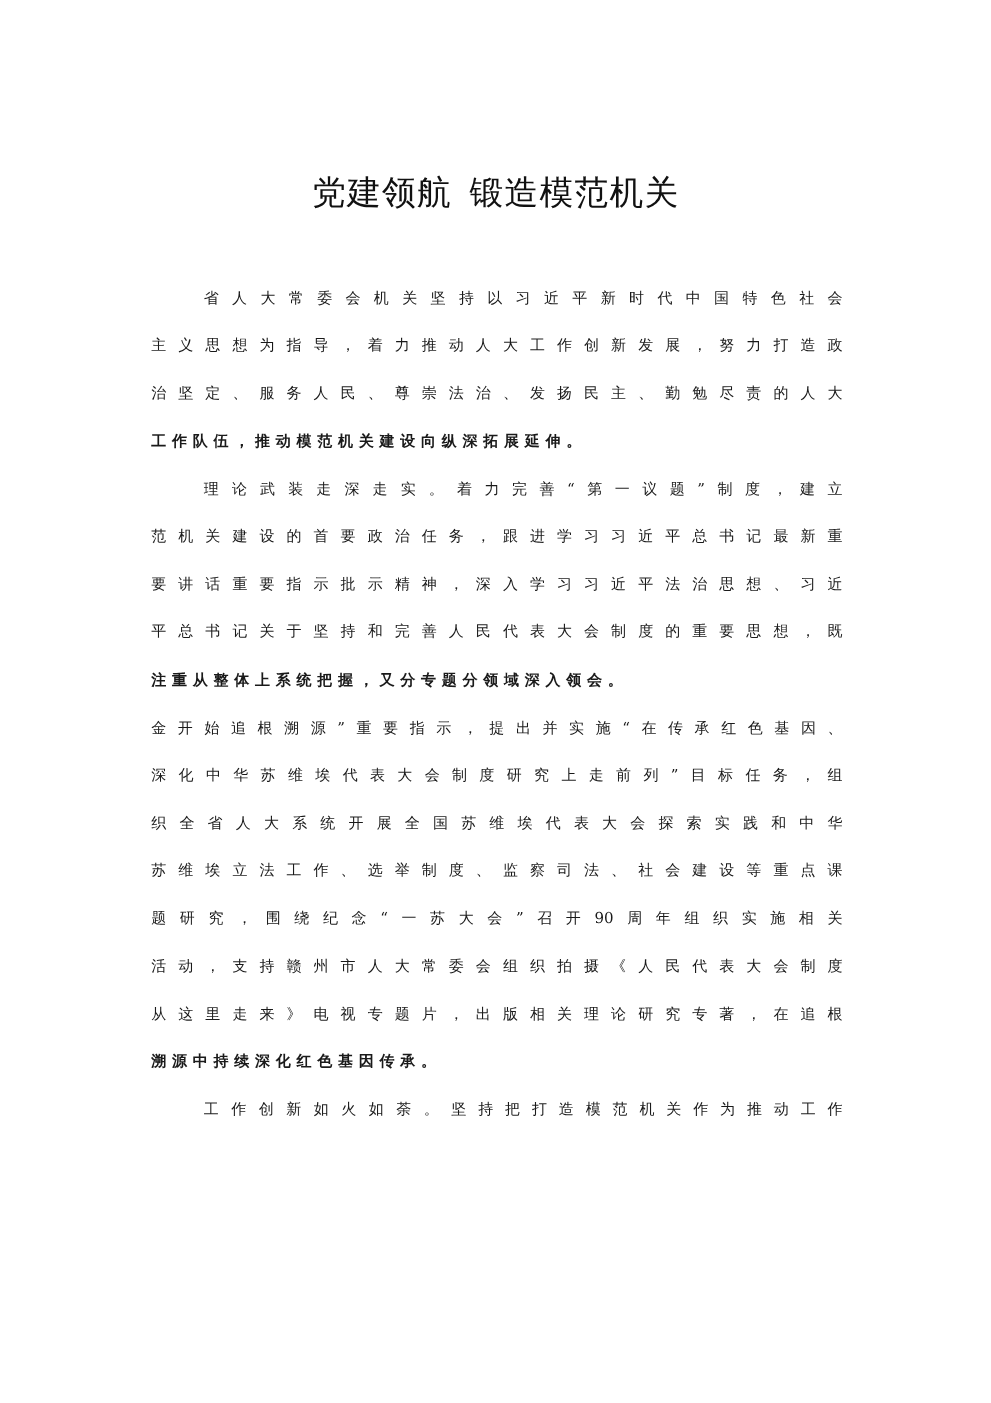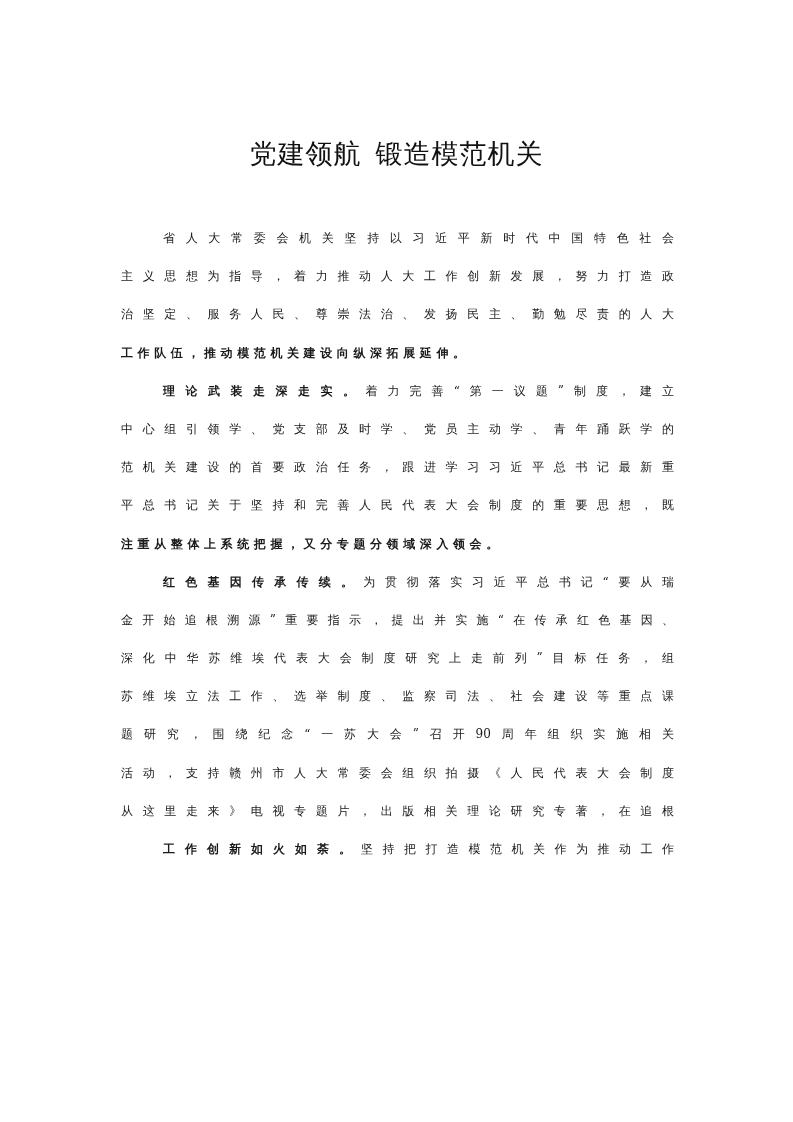--- a/index.html
+++ b/index.html
@@ -7,21 +7,21 @@
          font-family:"DejaVu Serif", "Liberation Serif", serif; color:#1a1a1a; }
   .page { position:absolute; left:0; top:0; width:793px; height:1122px; background:#fff; }
   .title { position:absolute; left:0; right:0; top:136px; text-align:center;
            font-size:27px; letter-spacing:1px; font-weight:normal; color:#111; }
   .title .gap { display:inline-block; width:14px; }
   .body { position:absolute; left:121px; width:553px; top:219px; }
   .line { height:38.2px; line-height:38.2px; font-size:12px; white-space:nowrap;
           text-align:justify; text-align-last:justify; letter-spacing:0; }
   .line.last { text-align:left; text-align-last:left; letter-spacing:4.6px;font-weight:bold; }
   .indent { padding-left:42px; }
-  .lead { font-family:"DejaVu Sans", "Liberation Sans", sans-serif; font-weight:bold; letter-spacing:0.5px; }
+  .lead { font-family:"DejaVu Sans", "Liberation Sans", sans-serif; font-weight:normal; letter-spacing:0.5px; }
 </style>
 </head>
 <body>
 
 <div class="page">
 
   <div class="title">
     <span>党建领航</span><span class="gap"></span><span>锻造模范机关</span>
   </div>
 
@@ -29,34 +29,35 @@
 
     <div>
       <div class="line indent">省人大常委会机关坚持以习近平新时代中国特色社会</div>
       <div class="line">主义思想为指导，着力推动人大工作创新发展，努力打造政</div>
       <div class="line">治坚定、服务人民、尊崇法治、发扬民主、勤勉尽责的人大</div>
       <div class="line last">工作队伍，推动模范机关建设向纵深拓展延伸。</div>
     </div>
 
     <div>
       <div class="line indent"><span class="lead">理论武装走深走实。</span><span>着力完善“第一议题”制度，建立</span></div>
-      <div class="line">中心组引领学、党支部及时学、党员主动学、青年踊跃学的</div>
       <div class="line">范机关建设的首要政治任务，跟进学习习近平总书记最新重</div>
+      <div class="line">要讲话重要指示批示精神，深入学习习近平法治思想、习近</div>
       <div class="line">平总书记关于坚持和完善人民代表大会制度的重要思想，既</div>
       <div class="line last">注重从整体上系统把握，又分专题分领域深入领会。</div>
     </div>
 
     <div>
-      <div class="line indent"><span class="lead">红色基因传承传续。</span><span>为贯彻落实习近平总书记“要从瑞</span></div>
       <div class="line">金开始追根溯源”重要指示，提出并实施“在传承红色基因、</div>
       <div class="line">深化中华苏维埃代表大会制度研究上走前列”目标任务，组</div>
+      <div class="line">织全省人大系统开展全国苏维埃代表大会探索实践和中华</div>
       <div class="line">苏维埃立法工作、选举制度、监察司法、社会建设等重点课</div>
       <div class="line">题研究，围绕纪念“一苏大会”召开90周年组织实施相关</div>
       <div class="line">活动，支持赣州市人大常委会组织拍摄《人民代表大会制度</div>
       <div class="line">从这里走来》电视专题片，出版相关理论研究专著，在追根</div>
+      <div class="line last">溯源中持续深化红色基因传承。</div>
     </div>
 
     <div>
       <div class="line indent"><span class="lead">工作创新如火如荼。</span><span>坚持把打造模范机关作为推动工作</span></div>
     </div>
 
   </div>
 </div>
 
 </body></html>

